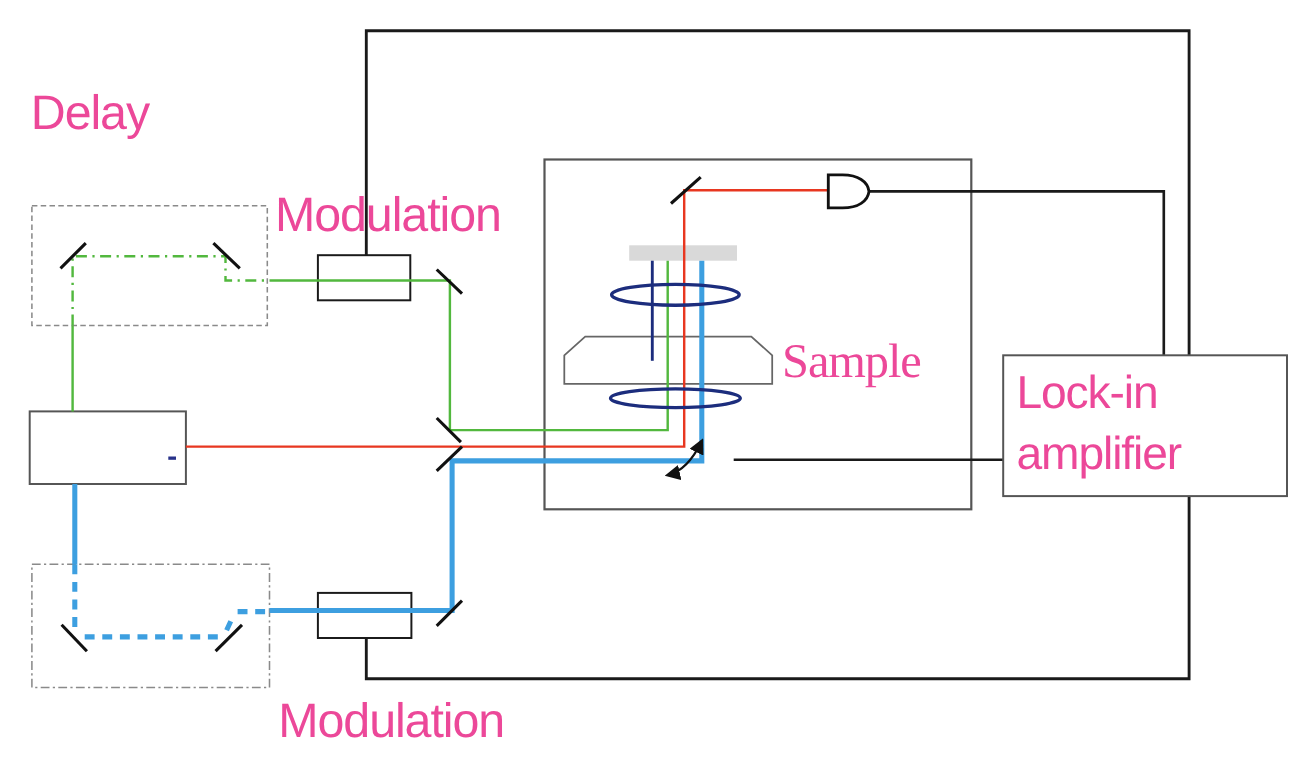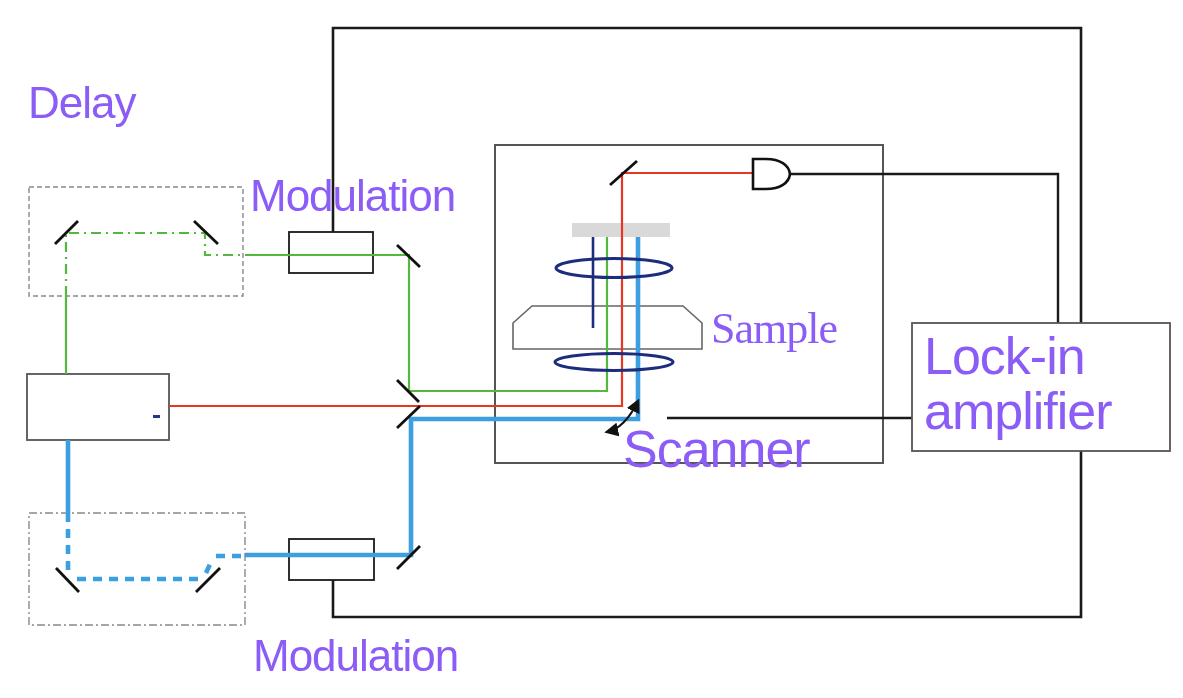--- a/index.html
+++ b/index.html
@@ -1,23 +1,23 @@
 <!DOCTYPE html>
 <html><head>
 <meta charset="utf-8">
 <style>
   html,body{margin:0;padding:0;background:#fff;}
   .stage{position:relative;width:1183px;height:698px;background:#ffffff;overflow:hidden;
          font-family:"Liberation Sans",sans-serif;}
   .stage svg{position:absolute;left:0;top:0;}
-  .lbl{position:absolute;color:#8b5cf6;font-family:"Liberation Sans",sans-serif;
+  .lbl{position:absolute;color:#ec4899;font-family:"Liberation Sans",sans-serif;
        font-weight:400;white-space:nowrap;letter-spacing:-1px;}
   .lbl-xl{font-size:46px;line-height:56px;}
   .lbl-lg{font-size:44px;line-height:54px;}
-  .lbl-md{font-size:52px;line-height:55px;}
+  .lbl-md{font-size:42px;line-height:55px;}
   .squiggle{text-decoration-line:underline;text-decoration-style:wavy;
             text-decoration-color:#e0564a;text-decoration-thickness:1.5px;
             text-underline-offset:7px;}
 </style>
 </head>
 <body>
 
 <div class="stage">
 
   <svg width="1183" height="698" viewBox="0 0 1183 698">
@@ -77,21 +77,20 @@
     <div>Delay</div>
   </div>
 
   <div class="lbl lbl-lg" style="left:250px;top:169px;">Modulation</div>
 
 
 
 
   <div class="lbl lbl-lg" style="left:711px;top:302px;font-family:Liberation Serif, serif;">Sample</div>
 
-  <div class="lbl lbl-md" style="left:623px;top:422px;">Scanner</div>
 
   <div class="lbl lbl-md" style="left:924px;top:329px;">
     <div>Lock-in</div>
     <div>amplifier</div>
   </div>
 
   <div class="lbl lbl-lg" style="left:253px;top:629px;">Modulation</div>
 
 </div>
 

